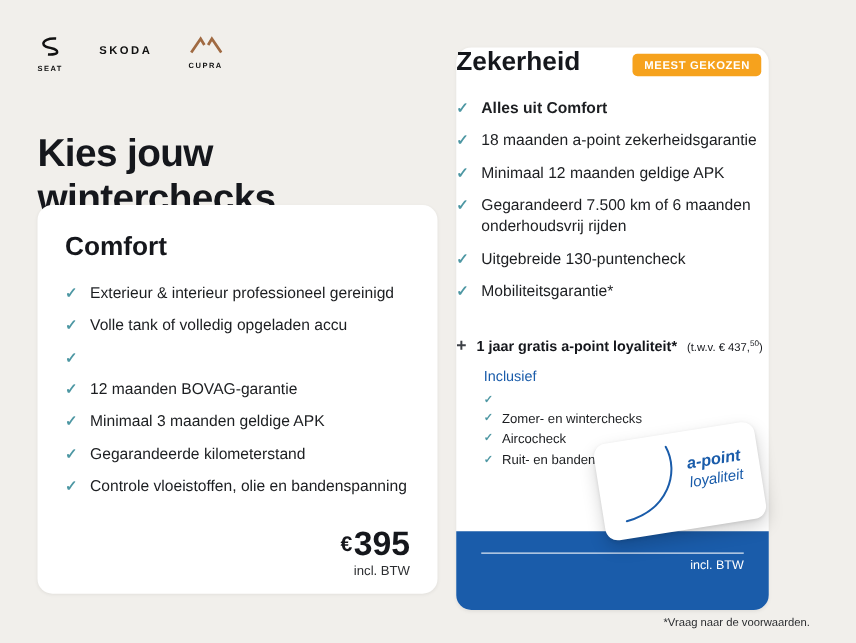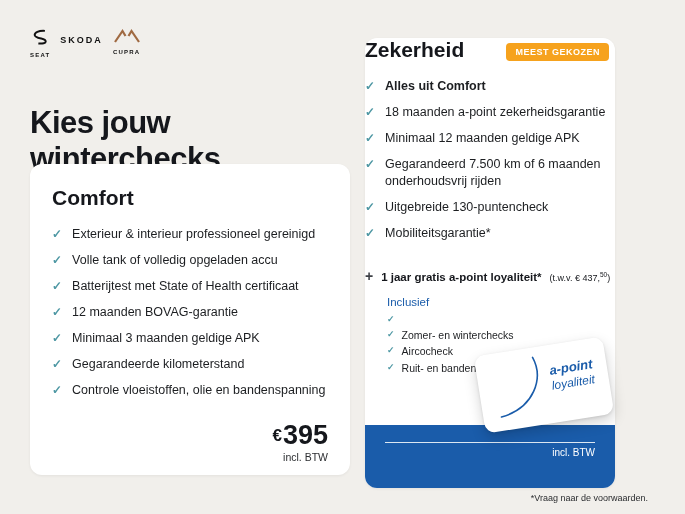--- a/index.html
+++ b/index.html
@@ -7,21 +7,21 @@
   body {
     width: 685px; height: 514px;
     background: #f1efeb;
     font-family: "Liberation Sans", sans-serif;
     position: relative;
     overflow: hidden;
     color: #17191d;
   }
 
   
-  .brands { position: absolute; top: 28px; left: 30px; display: flex; align-items: flex-start; gap: 10px; }
+  .brands { position: absolute; top: 28px; left: 30px; display: flex; align-items: flex-start; gap: 29px; }
   .brand { display: flex; flex-direction: column; align-items: center; gap: 2px; }
   .brand-label { font-size: 6px; font-weight: 700; letter-spacing: 1.2px; color: #111; }
   .brand-skoda-label { font-size: 9px; font-weight: 700; letter-spacing: 2px; margin-top: 7px; color: #111; }
 
   
   .heading {
     position: absolute; left: 30px; top: 84px; width: 260px;
     font-size: 31px; line-height: 1.18; font-weight: 700;
     letter-spacing: -0.5px; color: #15171c;
   }
@@ -129,21 +129,20 @@
     <li class="item">
         <span class="check">✓</span>
         <span class="txt">Exterieur &amp; interieur professioneel gereinigd</span>
       </li>
     <li class="item">
         <span class="check">✓</span>
         <span class="txt">Volle tank of volledig opgeladen accu</span>
       </li>
     <li class="item">
         <span class="check">✓</span>
-        <span class="txt">Batterijtest met State of Health certificaat</span>
       </li>
     <li class="item">
         <span class="check">✓</span>
         <span class="txt">12 maanden BOVAG-garantie</span>
       </li>
     <li class="item">
         <span class="check">✓</span>
         <span class="txt">Minimaal 3 maanden geldige APK</span>
       </li>
     <li class="item">

